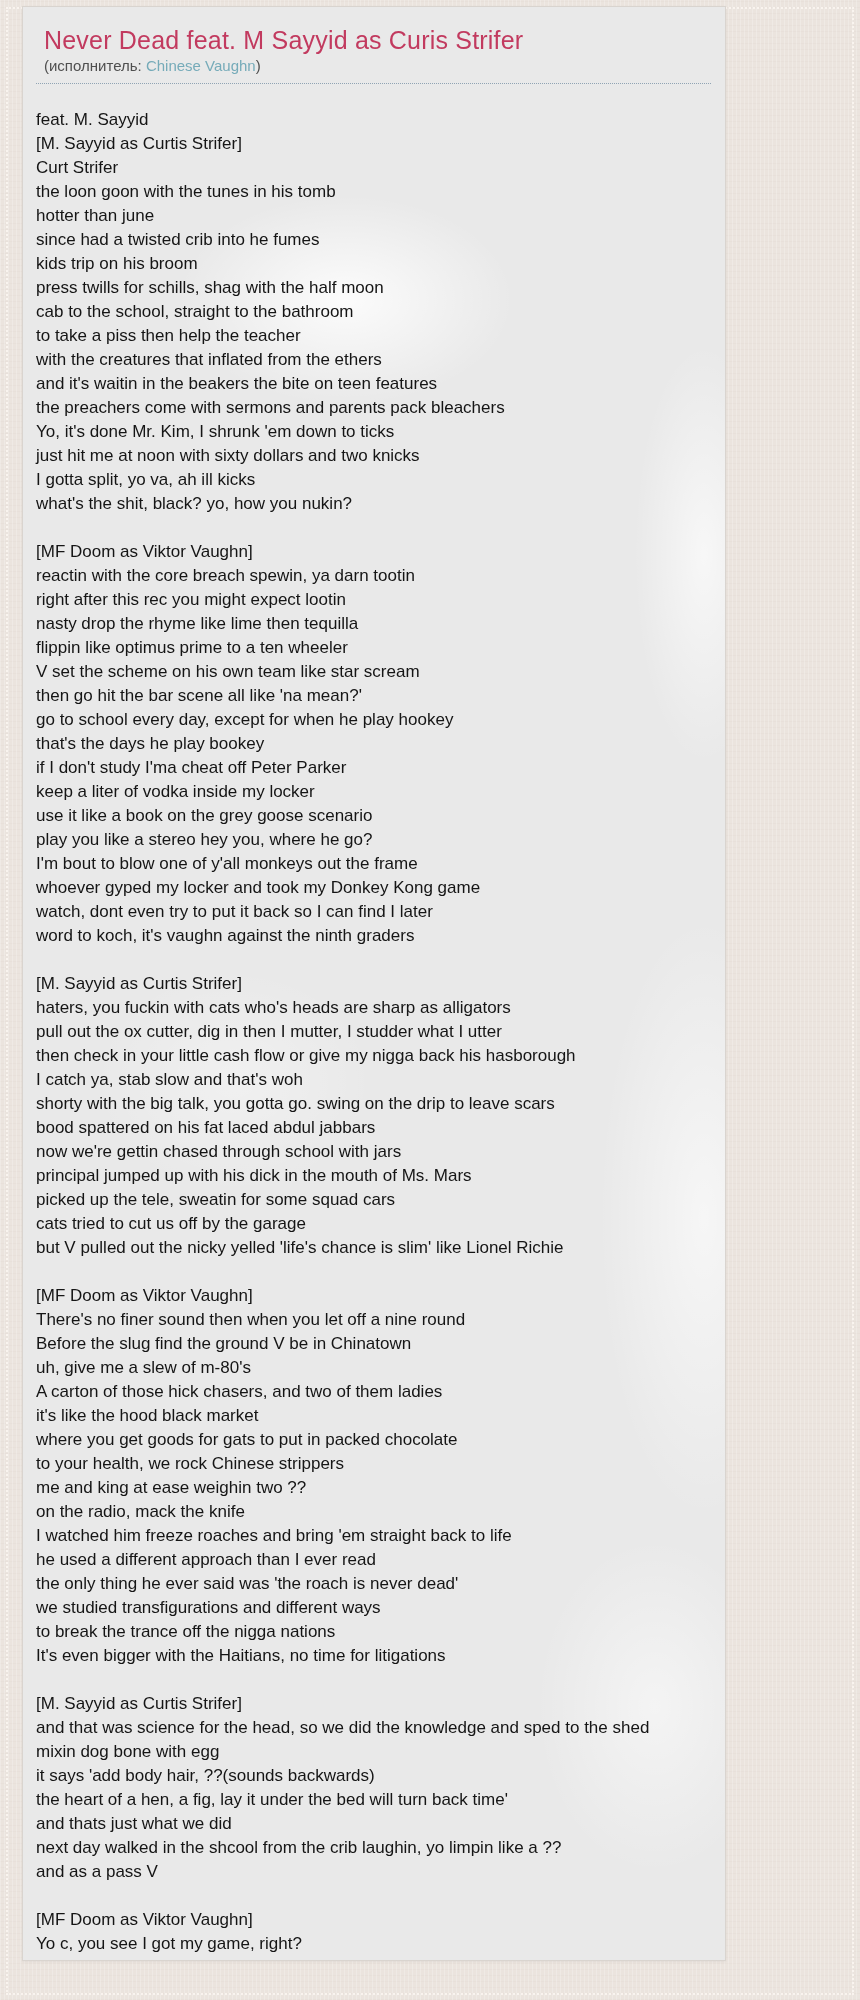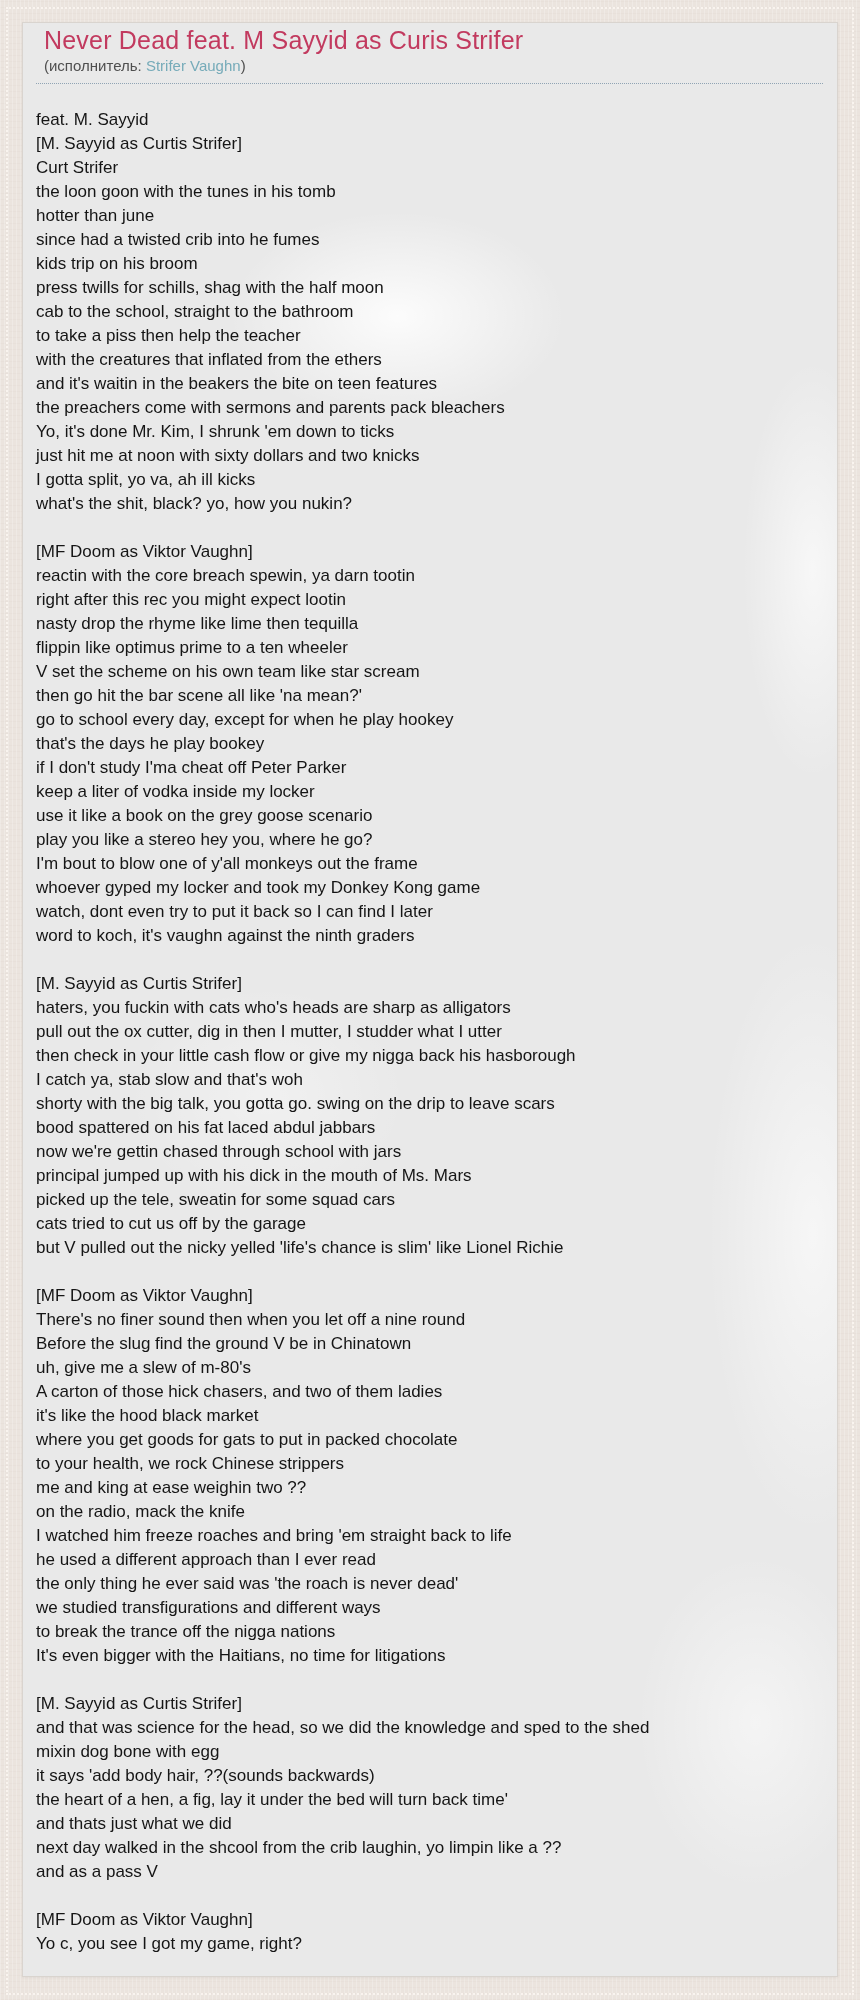--- a/index.html
+++ b/index.html
@@ -20,34 +20,34 @@
   .page-border {
     position: absolute;
     left: 6px; right: 6px; top: 7px; bottom: 5px;
     border: 2px dotted #f9f4ef;
     pointer-events: none;
     z-index: 0;
   }
   .panel {
     position: absolute;
     left: 22px;
-    top: 22px;
-    width: 816px;
+    top: 6px;
+    width: 704px;
     height: 1955px;
     box-sizing: border-box;
     background-color: #e9e9e9;
     background-image:
       radial-gradient(ellipse 240px 150px at 46% 15%, rgba(255,255,255,0.85), rgba(255,255,255,0) 70%),
       radial-gradient(ellipse 100px 300px at 97% 28%, rgba(255,255,255,0.65), rgba(255,255,255,0) 70%),
       radial-gradient(ellipse 150px 430px at 97% 62%, rgba(255,255,255,0.60), rgba(255,255,255,0) 70%),
       radial-gradient(ellipse 170px 240px at 90% 87%, rgba(255,255,255,0.50), rgba(255,255,255,0) 70%),
       radial-gradient(ellipse 200px 160px at 30% 55%, rgba(255,255,255,0.35), rgba(255,255,255,0) 70%);
     border: 1px solid #d9d4cf;
     box-shadow: 0 1px 3px rgba(0,0,0,0.05);
-    padding: 2px 14px 0 13px;
+    padding: 18px 14px 0 13px;
     z-index: 1;
   }
   .header {
     padding-left: 8px;
     padding-bottom: 7px;
     border-bottom: 1px dotted #90a4b4;
   }
   .page-title {
     margin: 0;
     font-size: 25px;
@@ -79,16 +79,16 @@
   .line { height: 24px; }
 </style>
 </head>
 <body>
 
 <div class="page-border"></div>
 
 <div class="panel">
   <div class="header">
     <h1 class="page-title">Never Dead feat. M Sayyid as Curis Strifer</h1>
-    <div class="subtitle"><span>(исполнитель: </span><a class="artist-link">Strifer Vaughn</a><span>)</span></div>
+    <div class="subtitle"><span>(исполнитель: </span><a class="artist-link">Chinese Vaughn</a><span>)</span></div>
   </div>
   <div class="lyrics"><div class="stanza"><div class="line">feat. M. Sayyid</div><div class="line">[M. Sayyid as Curtis Strifer]</div><div class="line">Curt Strifer</div><div class="line">the loon goon with the tunes in his tomb</div><div class="line">hotter than june</div><div class="line">since had a twisted crib into he fumes</div><div class="line">kids trip on his broom</div><div class="line">press twills for schills, shag with the half moon</div><div class="line">cab to the school, straight to the bathroom</div><div class="line">to take a piss then help the teacher</div><div class="line">with the creatures that inflated from the ethers</div><div class="line">and it's waitin in the beakers the bite on teen features</div><div class="line">the preachers come with sermons and parents pack bleachers</div><div class="line">Yo, it's done Mr. Kim, I shrunk 'em down to ticks</div><div class="line">just hit me at noon with sixty dollars and two knicks</div><div class="line">I gotta split, yo va, ah ill kicks</div><div class="line">what's the shit, black? yo, how you nukin?</div></div><div class="stanza"><div class="line">[MF Doom as Viktor Vaughn]</div><div class="line">reactin with the core breach spewin, ya darn tootin</div><div class="line">right after this rec you might expect lootin</div><div class="line">nasty drop the rhyme like lime then tequilla</div><div class="line">flippin like optimus prime to a ten wheeler</div><div class="line">V set the scheme on his own team like star scream</div><div class="line">then go hit the bar scene all like 'na mean?'</div><div class="line">go to school every day, except for when he play hookey</div><div class="line">that's the days he play bookey</div><div class="line">if I don't study I'ma cheat off Peter Parker</div><div class="line">keep a liter of vodka inside my locker</div><div class="line">use it like a book on the grey goose scenario</div><div class="line">play you like a stereo hey you, where he go?</div><div class="line">I'm bout to blow one of y'all monkeys out the frame</div><div class="line">whoever gyped my locker and took my Donkey Kong game</div><div class="line">watch, dont even try to put it back so I can find I later</div><div class="line">word to koch, it's vaughn against the ninth graders</div></div><div class="stanza"><div class="line">[M. Sayyid as Curtis Strifer]</div><div class="line">haters, you fuckin with cats who's heads are sharp as alligators</div><div class="line">pull out the ox cutter, dig in then I mutter, I studder what I utter</div><div class="line">then check in your little cash flow or give my nigga back his hasborough</div><div class="line">I catch ya, stab slow and that's woh</div><div class="line">shorty with the big talk, you gotta go. swing on the drip to leave scars</div><div class="line">bood spattered on his fat laced abdul jabbars</div><div class="line">now we're gettin chased through school with jars</div><div class="line">principal jumped up with his dick in the mouth of Ms. Mars</div><div class="line">picked up the tele, sweatin for some squad cars</div><div class="line">cats tried to cut us off by the garage</div><div class="line">but V pulled out the nicky yelled 'life's chance is slim' like Lionel Richie</div></div><div class="stanza"><div class="line">[MF Doom as Viktor Vaughn]</div><div class="line">There's no finer sound then when you let off a nine round</div><div class="line">Before the slug find the ground V be in Chinatown</div><div class="line">uh, give me a slew of m-80's</div><div class="line">A carton of those hick chasers, and two of them ladies</div><div class="line">it's like the hood black market</div><div class="line">where you get goods for gats to put in packed chocolate</div><div class="line">to your health, we rock Chinese strippers</div><div class="line">me and king at ease weighin two ??</div><div class="line">on the radio, mack the knife</div><div class="line">I watched him freeze roaches and bring 'em straight back to life</div><div class="line">he used a different approach than I ever read</div><div class="line">the only thing he ever said was 'the roach is never dead'</div><div class="line">we studied transfigurations and different ways</div><div class="line">to break the trance off the nigga nations</div><div class="line">It's even bigger with the Haitians, no time for litigations</div></div><div class="stanza"><div class="line">[M. Sayyid as Curtis Strifer]</div><div class="line">and that was science for the head, so we did the knowledge and sped to the shed</div><div class="line">mixin dog bone with egg</div><div class="line">it says 'add body hair, ??(sounds backwards)</div><div class="line">the heart of a hen, a fig, lay it under the bed will turn back time'</div><div class="line">and thats just what we did</div><div class="line">next day walked in the shcool from the crib laughin, yo limpin like a ??</div><div class="line">and as a pass V</div></div><div class="stanza"><div class="line">[MF Doom as Viktor Vaughn]</div><div class="line">Yo c, you see I got my game, right?</div></div></div>
 </div>
 
 </body></html>

